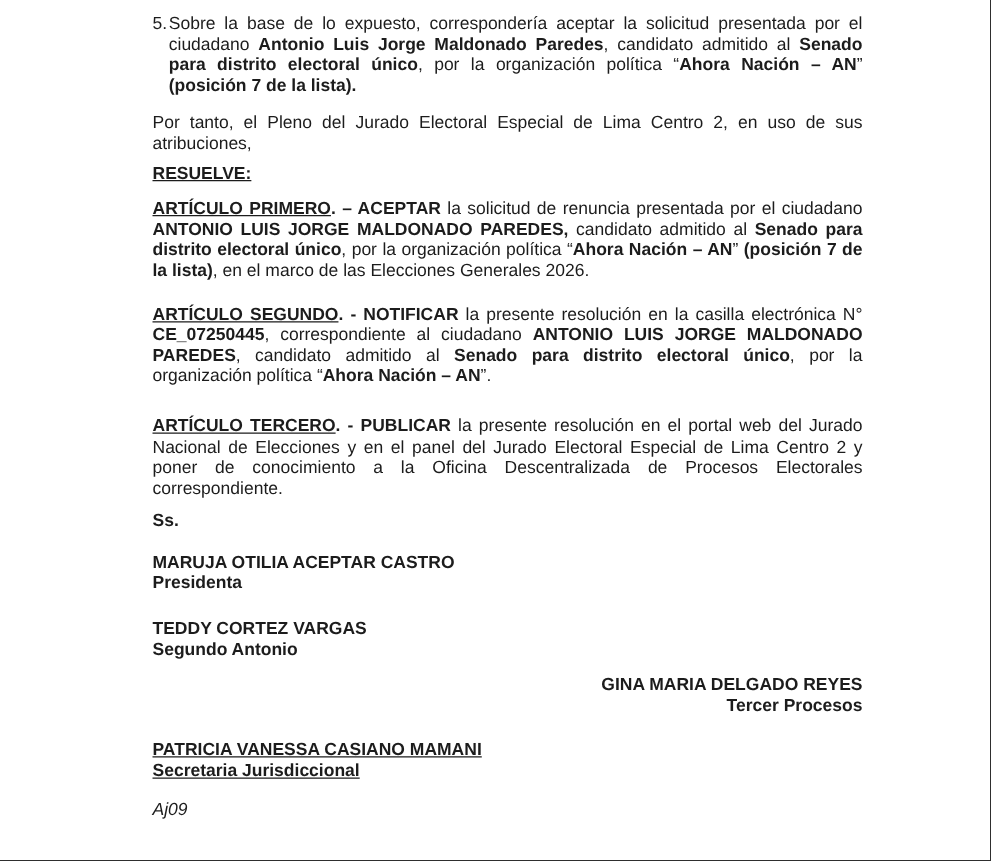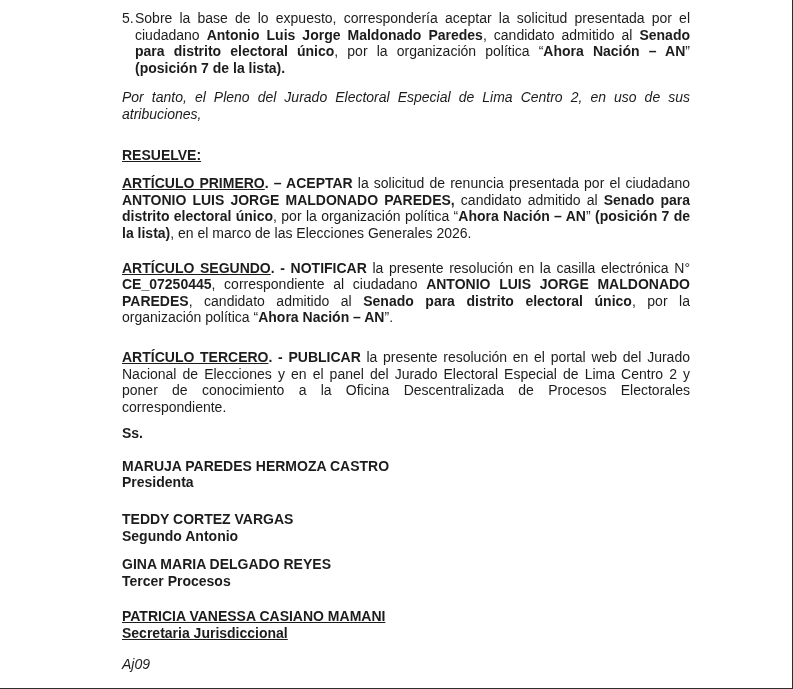--- a/index.html
+++ b/index.html
@@ -31,44 +31,44 @@
   .block { margin: 0 0 12px 0; }
   .para { text-align: justify; }
   .numbered { position: relative; padding-left: 13px; }
   .numbered .marker { position: absolute; left: 0; top: 0; }
   .bold { font-weight: bold; }
   .underline { text-decoration: underline; margin-top: 44px; }
   .italic { font-style: italic; }
 
   
   [data-name="paragraph-item-5"]            { margin-bottom: 13px; }
-  [data-name="paragraph-por-tanto"]         { margin-bottom: 24px; font-style: italic; }
+  [data-name="paragraph-por-tanto"]         { margin-bottom: 7px; }
   [data-name="heading-resuelve"]            { margin-bottom: 12px; }
   [data-name="paragraph-articulo-primero"]  { margin-bottom: 18px; }
   [data-name="paragraph-articulo-segundo"]  { margin-bottom: 23px; }
   [data-name="paragraph-articulo-tercero"]  { margin-bottom: 10px; }
   [data-name="line-registrese"]             { margin-bottom: 2px; }
   [data-name="line-ss"]                     { margin-bottom: 16px; }
   [data-name="signature-block-presidenta"]      { margin-bottom: 20px; }
   [data-name="signature-block-segundo-miembro"] { }
-  [data-name="signature-block-tercer-miembro"]  { margin-bottom: 19px; }
+  [data-name="signature-block-tercer-miembro"]  { margin-bottom: 19px; text-align: right; }
   [data-name="signature-block-secretaria-jurisdiccional"] { margin-bottom: 14px; text-decoration: underline; }
   [data-name="note-aj09"]                   { margin-bottom: 0; }
 </style>
 </head>
 <body>
 
 <div class="page" data-name="resolution-page">
   <div class="content" data-name="document-blocks">
       <div class="block para numbered" data-name="paragraph-item-5"><span class="marker" data-name="list-number">5.</span><span data-name="text-run">Sobre la base de lo expuesto, correspondería aceptar la solicitud presentada por el ciudadano </span><span data-name="candidate-name" class="bold">Antonio Luis Jorge Maldonado Paredes</span><span data-name="text-run">, candidato admitido al </span><span data-name="candidacy-type" class="bold">Senado para distrito electoral único</span><span data-name="text-run">, por la organización política “</span><span data-name="political-organization" class="bold">Ahora Nación – AN</span><span data-name="text-run">” </span><span data-name="list-position" class="bold">(posición 7 de la lista).</span></div>
       <div class="block para" data-name="paragraph-por-tanto"><span data-name="text-run">Por tanto, el Pleno del Jurado Electoral Especial de Lima Centro 2, en uso de sus atribuciones,</span></div>
       <div class="block heading" data-name="heading-resuelve"><span data-name="resuelve-label" class="bold underline">RESUELVE:</span></div>
       <div class="block para" data-name="paragraph-articulo-primero"><span data-name="article-label" class="bold underline">ARTÍCULO PRIMERO</span><span data-name="article-action" class="bold">. – ACEPTAR </span><span data-name="text-run">la solicitud de renuncia presentada por el ciudadano </span><span data-name="candidate-name" class="bold">ANTONIO LUIS JORGE MALDONADO PAREDES,</span><span data-name="text-run"> candidato admitido al </span><span data-name="candidacy-type" class="bold">Senado para distrito electoral único</span><span data-name="text-run">, por la organización política “</span><span data-name="political-organization" class="bold">Ahora Nación – AN</span><span data-name="text-run">” </span><span data-name="list-position" class="bold">(posición 7 de la lista)</span><span data-name="text-run">, en el marco de las Elecciones Generales 2026.</span></div>
       <div class="block para" data-name="paragraph-articulo-segundo"><span data-name="article-label" class="bold underline">ARTÍCULO SEGUNDO</span><span data-name="article-action" class="bold">. - NOTIFICAR </span><span data-name="text-run">la presente resolución en la casilla electrónica N° </span><span data-name="casilla-electronica-number" class="bold">CE_07250445</span><span data-name="text-run">, correspondiente al ciudadano </span><span data-name="candidate-name" class="bold">ANTONIO LUIS JORGE MALDONADO PAREDES</span><span data-name="text-run">, candidato admitido al </span><span data-name="candidacy-type" class="bold">Senado para distrito electoral único</span><span data-name="text-run">, por la organización política “</span><span data-name="political-organization" class="bold">Ahora Nación – AN</span><span data-name="text-run">”.</span></div>
       <div class="block para" data-name="paragraph-articulo-tercero"><span data-name="article-label" class="bold underline">ARTÍCULO TERCERO</span><span data-name="article-action" class="bold">. - PUBLICAR </span><span data-name="text-run">la presente resolución en el portal web del Jurado Nacional de Elecciones y en el panel del Jurado Electoral Especial de Lima Centro 2 y poner de conocimiento a la Oficina Descentralizada de Procesos Electorales correspondiente.</span></div>
       <div class="block line" data-name="line-ss"><span data-name="text-run" class="bold">Ss.</span></div>
-      <div class="block sig" data-name="signature-block-presidenta"><span data-name="signer-name" class="bold">MARUJA PAREDES HERMOZA CASTRO</span><br><span data-name="signer-role" class="bold">Presidenta</span></div>
+      <div class="block sig" data-name="signature-block-presidenta"><span data-name="signer-name" class="bold">MARUJA OTILIA ACEPTAR CASTRO</span><br><span data-name="signer-role" class="bold">Presidenta</span></div>
       <div class="block sig" data-name="signature-block-segundo-miembro"><span data-name="signer-name" class="bold">TEDDY CORTEZ VARGAS</span><br><span data-name="signer-role" class="bold">Segundo Antonio</span></div>
       <div class="block sig" data-name="signature-block-tercer-miembro"><span data-name="signer-name" class="bold">GINA MARIA DELGADO REYES</span><br><span data-name="signer-role" class="bold">Tercer Procesos</span></div>
       <div class="block sig" data-name="signature-block-secretaria-jurisdiccional"><span data-name="signer-name" class="bold">PATRICIA VANESSA CASIANO MAMANI</span><br><span data-name="signer-role" class="bold">Secretaria Jurisdiccional</span></div>
       <div class="block line" data-name="note-aj09"><span data-name="clerk-initials" class="italic">Aj09</span></div>
     </div>
 </div>
 
 </body></html>

